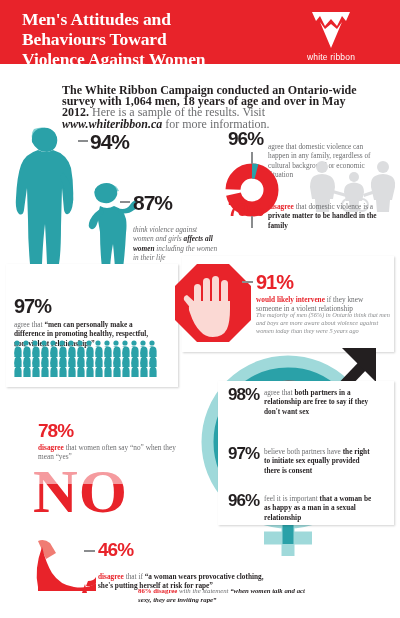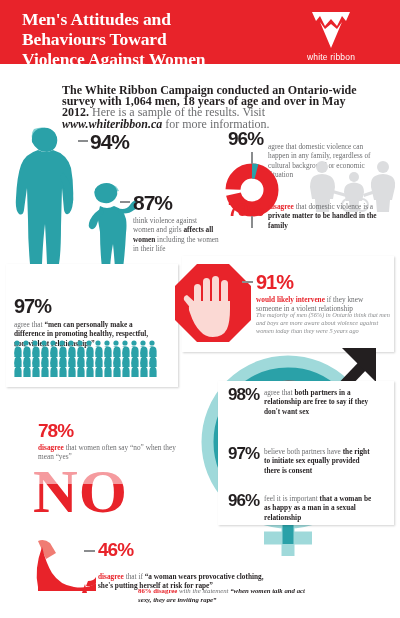--- a/index.html
+++ b/index.html
@@ -87,21 +87,21 @@
   
   #man-svg { position: absolute; left: 2px; top: 126px; }
   #boy-svg { position: absolute; left: 82px; top: 178px; }
 
   #stat94 { position: absolute; left: 90px; top: 131px; }
   #stat94 .pct { font-size: 21px; }
   #stat94 .body-txt { margin-top: 3px; width: 96px; }
 
   #stat87 { position: absolute; left: 133px; top: 192px; }
   #stat87 .pct { font-size: 21px; }
-  #stat87 .body-txt { margin-top: 3px; width: 86px; }
+  #stat87 .body-txt { margin-top: 12px; width: 86px; font-style: italic; }
 
   
   #stat96 { position: absolute; left: 228px; top: 129px; display: flex; gap: 5px; }
   #stat96 .pct { font-size: 19px; }
   #stat96 .body-txt { width: 112px; padding-top: 2px; margin-top: 11px; }
 
   #donut { position: absolute; left: 225px; top: 163px; }
   #family { position: absolute; left: 305px; top: 160px; }
 
   #stat79 { position: absolute; left: 228px; top: 200px; display: flex; gap: 5px; }

